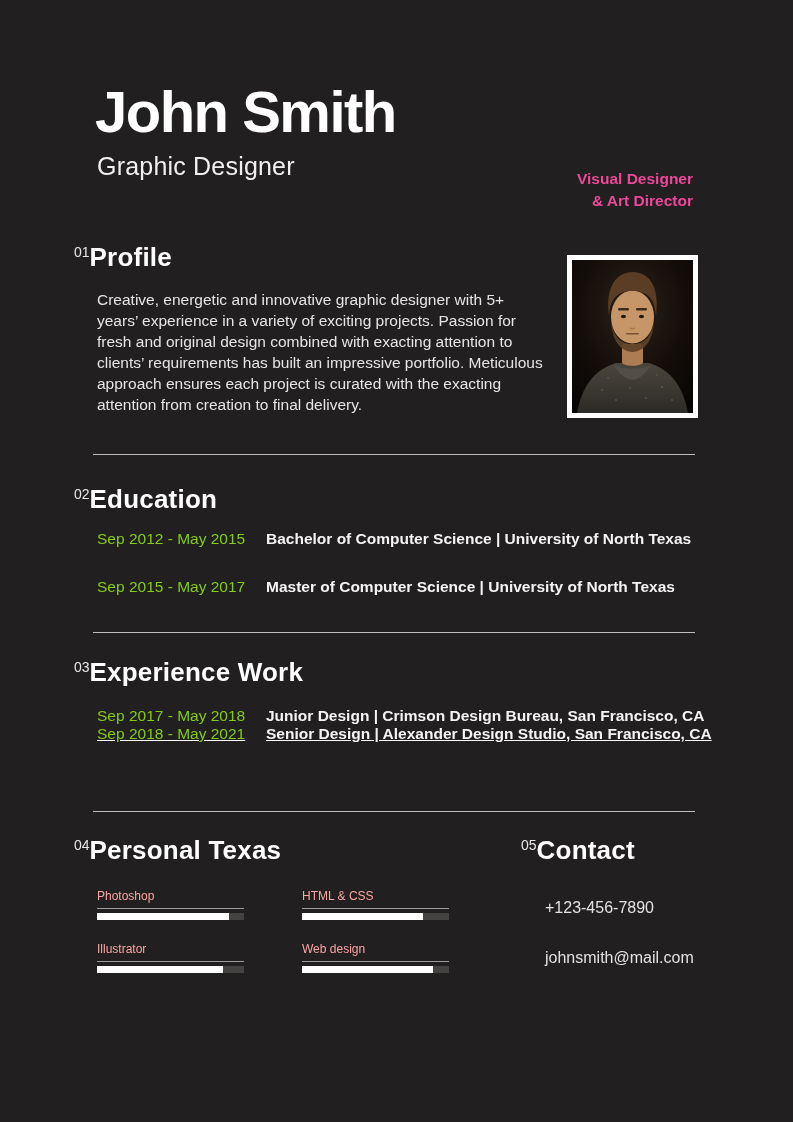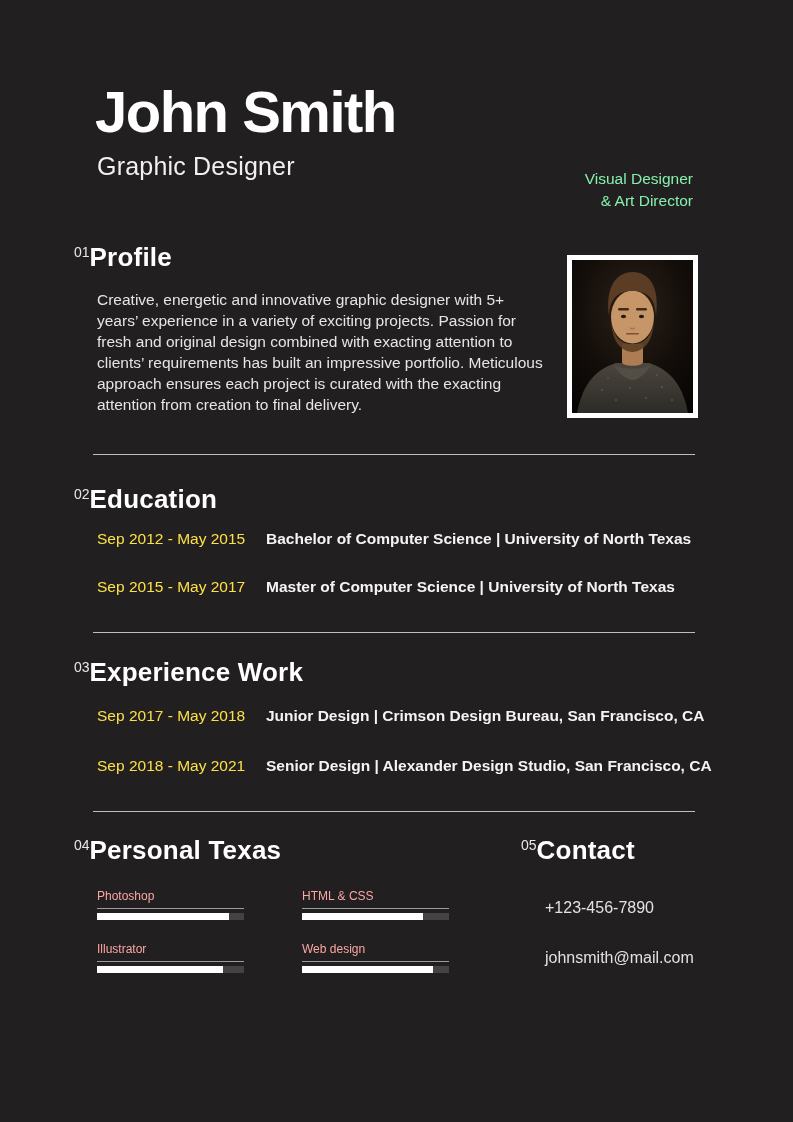--- a/index.html
+++ b/index.html
@@ -32,21 +32,22 @@
     font-weight: 400;
     color: #f1efef;
     letter-spacing: 0.2px;
   }
   .tagline {
     position: absolute;
     right: 100px; top: 168px;
     text-align: right;
     font-size: 15.5px;
     line-height: 21.5px;
-    color: #86efac;
+    color: #ec4899;
+    font-weight: bold;
   }
 
   
   .sec-heading {
     position: absolute;
     display: flex;
     align-items: flex-start;
     gap: 0;
   }
   .sec-num {
@@ -101,21 +102,21 @@
     position: absolute;
     left: 97px;
     width: 640px;
     display: flex;
     align-items: flex-start;
     font-size: 15.5px;
     line-height: 19px;
   }
   .t-dates {
     flex: 0 0 152px;
-    color: #fde047;
+    color: #84cc16;
     white-space: nowrap;
   }
   .t-desc {
     margin-left: 17px;
     font-weight: 700;
     color: #f5f3f3;
     white-space: nowrap;
   }
 
   
@@ -244,21 +245,21 @@
   <hr class="divider divider-2">
 
   <div class="sec-heading" style="left:74px; top:658px;">
     <span class="sec-num">03</span>
     <span class="sec-title">Experience Work</span>
   </div>
   <div class="t-row" style="top:706px;">
     <span class="t-dates">Sep 2017 - May 2018</span>
     <span class="t-desc">Junior Design | Crimson Design Bureau, San Francisco, CA</span>
   </div>
-  <div class="t-row" style="top:756px;">
+  <div class="t-row" style="top:724px;text-decoration:underline;">
     <span class="t-dates">Sep 2018 - May 2021</span>
     <span class="t-desc">Senior Design | Alexander Design Studio, San Francisco, CA</span>
   </div>
 
   <hr class="divider divider-3">
 
   <div class="sec-heading" style="left:74px; top:836px;">
     <span class="sec-num">04</span>
     <span class="sec-title">Personal Texas</span>
   </div>

